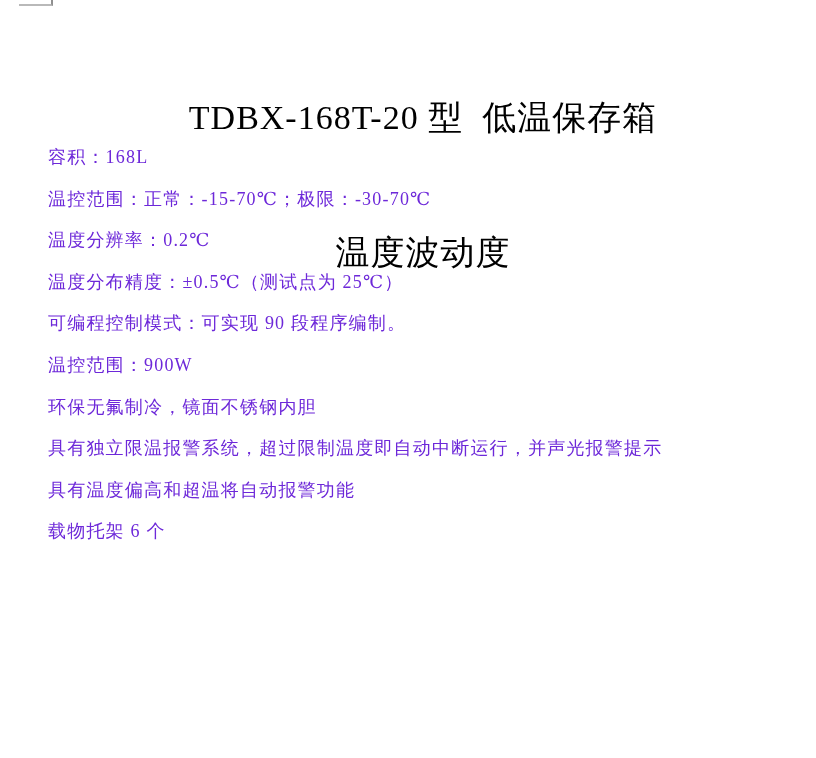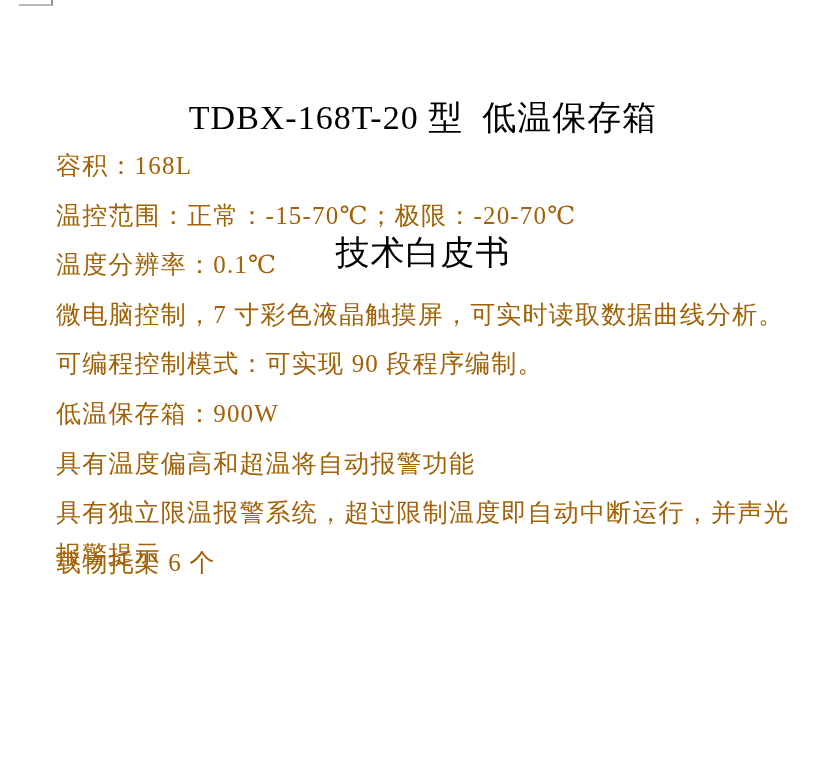--- a/index.html
+++ b/index.html
@@ -45,46 +45,47 @@
     white-space: pre-wrap;
     color: #000000;
   }
   .doc-body {
     position: absolute;
     left: 48px;
     right: 18px;
     top: 137px;
   }
   .spec-line {
-    margin: 8px;
-    font-size: 25px;
+    margin: 0;
+    font-size: 18px;
     line-height: 41.6px;
     height: 41.6px;
     letter-spacing: 1.2px;
     white-space: pre-wrap;
-    color: #a16207;
+    color: #6d28d9;
   }
 </style>
 </head>
 <body>
 
 <div class="page">
 
   <div class="corner-artifact"></div>
 
   <div class="doc-title">
     <div>TDBX-168T-20 型  低温保存箱</div>
-    <div>技术白皮书</div>
+    <div>温度波动度</div>
   </div>
 
   <div class="doc-body">
     <p class="spec-line">容积：168L</p>
-    <p class="spec-line">温控范围：正常：-15-70℃；极限：-20-70℃</p>
-    <p class="spec-line">温度分辨率：0.1℃</p>
-    <p class="spec-line">微电脑控制，7 寸彩色液晶触摸屏，可实时读取数据曲线分析。</p>
+    <p class="spec-line">温控范围：正常：-15-70℃；极限：-30-70℃</p>
+    <p class="spec-line">温度分辨率：0.2℃</p>
+    <p class="spec-line">温度分布精度：±0.5℃（测试点为 25℃）</p>
     <p class="spec-line">可编程控制模式：可实现 90 段程序编制。</p>
-    <p class="spec-line">低温保存箱：900W</p>
+    <p class="spec-line">温控范围：900W</p>
+    <p class="spec-line">环保无氟制冷，镜面不锈钢内胆</p>
+    <p class="spec-line">具有独立限温报警系统，超过限制温度即自动中断运行，并声光报警提示</p>
     <p class="spec-line">具有温度偏高和超温将自动报警功能</p>
-    <p class="spec-line">具有独立限温报警系统，超过限制温度即自动中断运行，并声光报警提示</p>
     <p class="spec-line">载物托架 6 个</p>
   </div>
 
 </div>
 
 </body></html>

